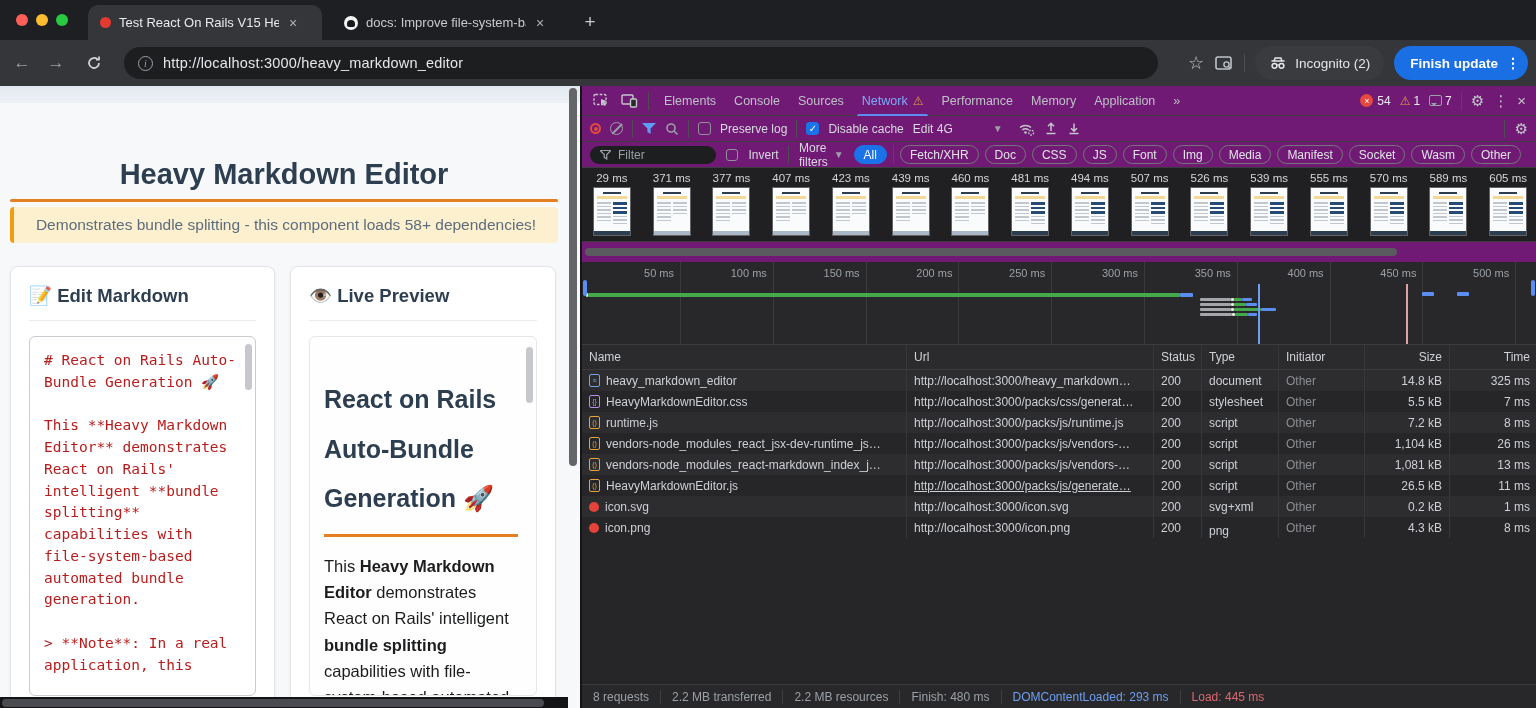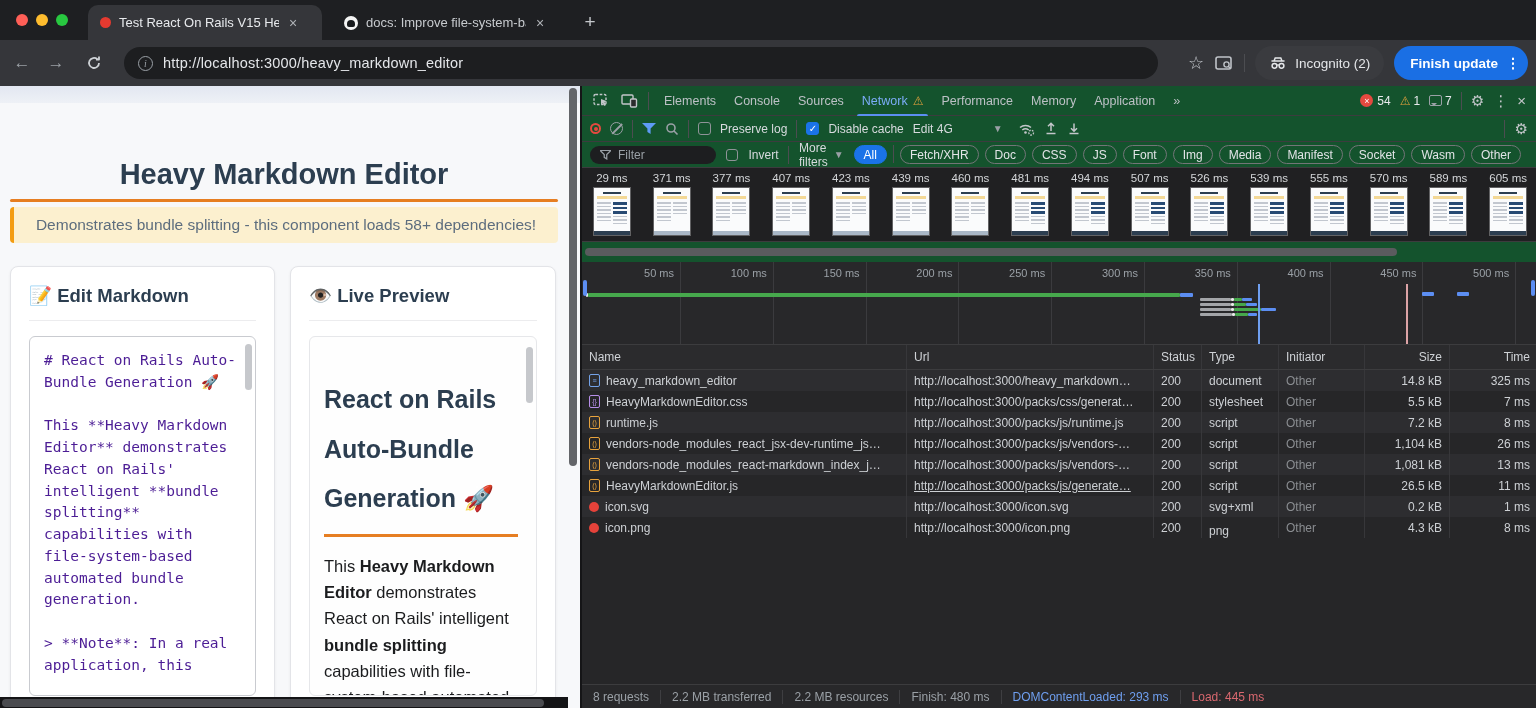--- a/index.html
+++ b/index.html
@@ -37,32 +37,32 @@
   .pagewrap { position:absolute; left:0; top:86px; width:580px; height:622px; background:#f7f8fa; overflow:hidden; }
   .page-band { position:absolute; left:0; top:0; width:100%; height:17px; background:linear-gradient(#e2e7f1,#eef1f6); }
   .page-title { position:absolute; left:0; top:72px; width:568px; text-align:center; font-size:29px; font-weight:bold; color:#2c3e50; }
   .page-rule { position:absolute; left:10px; top:113px; width:548px; height:3px; background:#e67e22; border-radius:2px; }
   .banner { position:absolute; left:10px; top:121px; width:548px; height:36px; background:#fcf0cf; border-left:4px solid #f39c12; border-radius:4px; color:#5d6d7e; font-size:15.5px; display:flex; align-items:center; justify-content:center; }
   .card { position:absolute; top:180px; height:450px; background:#fff; border:1px solid #e3e4e8; border-radius:8px; box-shadow:0 1px 3px rgba(0,0,0,.06); padding:18px; }
   .card.edit { left:10px; width:265px; }
   .card.view { left:290px; width:266px; }
   .card-h { font-size:18.5px; font-weight:bold; color:#2c3e50; padding-bottom:13px; border-bottom:1px solid #ececee; white-space:nowrap; }
   .editor-box { position:relative; margin-top:15px; height:360px; border:1px solid #c9cbd0; border-radius:6px; background:#fff; padding:13px 16px 0 14px; overflow:hidden; }
-  .editor-text { font-family:"DejaVu Sans Mono", monospace; font-size:14.5px; line-height:1.5; color:#4c1d95; white-space:pre-wrap; word-break:break-word; }
+  .editor-text { font-family:"DejaVu Sans Mono", monospace; font-size:14.5px; line-height:1.5; color:#b91c1c; white-space:pre-wrap; word-break:break-word; }
   .mini-scroll { position:absolute; right:3px; top:7px; width:7px; height:46px; background:#c6c8cc; border-radius:4px; }
   .preview-box { position:relative; margin-top:15px; height:360px; border:1px solid #e6e7ea; border-radius:6px; background:#fefefe; padding:4px 18px 0 14px; overflow:hidden; }
   .preview-h1 { margin-top:34px; font-size:25px; font-weight:bold; color:#2c3e50; line-height:1.98; border-bottom:3px solid #e67e22; padding-bottom:10px; }
   .preview-p { margin-top:16px; font-size:16.5px; line-height:1.6; color:#1b1c1e; }
   .pv-scroll { position:absolute; right:3px; top:10px; width:7px; height:56px; background:#c6c8cc; border-radius:4px; }
   .page-vscroll { position:absolute; right:3px; top:2px; width:8px; height:378px; background:#636569; border-radius:4px; z-index:5; }
   .page-hscroll { position:absolute; left:0; bottom:0; width:568px; height:11px; background:#141416; z-index:6; }
   .page-hscroll .thumb { position:absolute; left:2px; top:1.5px; width:542px; height:8px; background:#4a4b4f; border-radius:4px; }
 
   
-  .devtools { position:absolute; left:580px; top:86px; width:956px; height:622px; background:#14532d; border-left:2px solid #151517; color:#cdd0d4; font-size:12px; }
+  .devtools { position:absolute; left:580px; top:86px; width:956px; height:622px; background:#701a75; border-left:2px solid #151517; color:#cdd0d4; font-size:12px; }
   .dt-row { display:flex; align-items:center; border-bottom:1px solid #3c3c3e; }
   .dt-tabbar { height:30px; padding-left:6px; gap:2px; }
   .ticon { width:26px; height:22px; display:flex; align-items:center; justify-content:center; }
   .dt-tab { position:relative; height:30px; display:flex; align-items:center; gap:5px; padding:0 9px; color:#bdc1c6; font-size:12.5px; white-space:nowrap; }
   .dt-tab.active { color:#7cacf8;align-items:center; }
   .dt-tab.active::after { content:''; position:absolute; left:4px; right:4px; bottom:0; height:2px; background:#5c8ef2; border-radius:2px 2px 0 0; }
   .warn-tri { color:#e8a33d; font-size:12px; }
   .dt-tab-right { margin-left:auto; display:flex; align-items:center; gap:9px; padding-right:10px; }
   .err-badge { display:flex; align-items:center; gap:4px; color:#e8eaed; }
   .err-dot { width:13px; height:13px; border-radius:50%; background:#e5493f; color:#fff; font-size:9px; display:flex; align-items:center; justify-content:center; }

